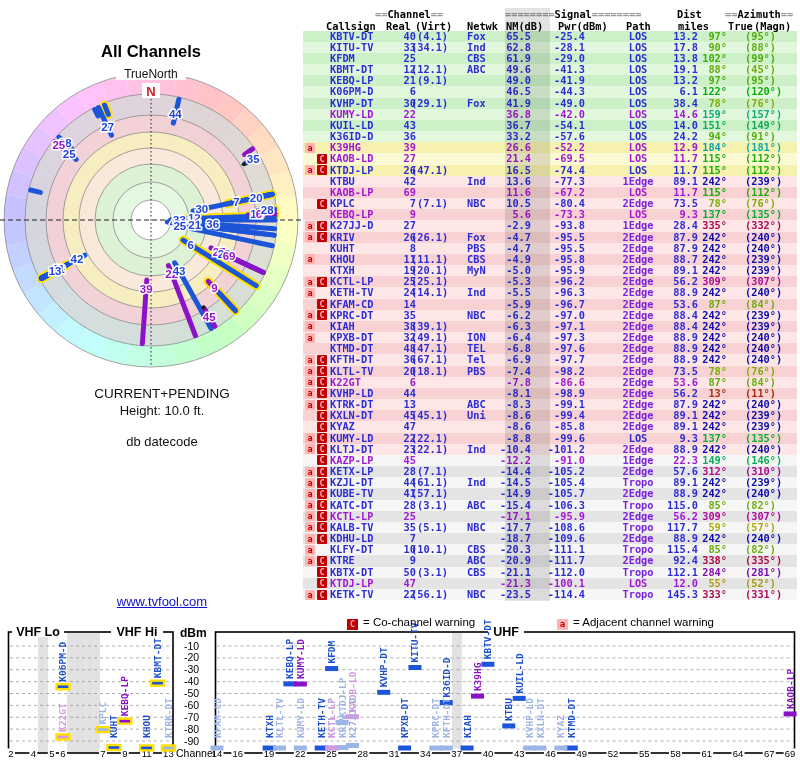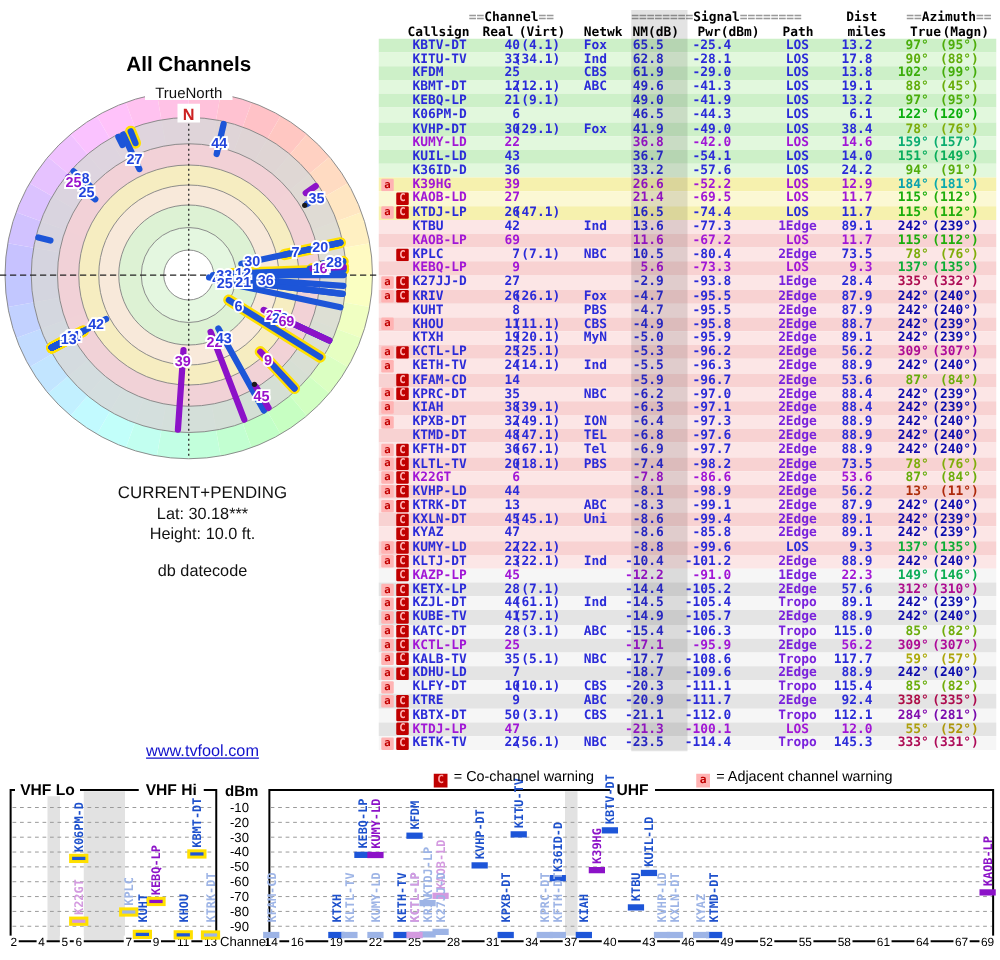--- a/index.html
+++ b/index.html
@@ -12,22 +12,22 @@
         font:700 10.3px "DejaVu Sans Mono",monospace;line-height:11.3px;z-index:10}
   .cell{position:absolute;top:0;white-space:pre}
   .c-cs{left:27px}
   .c-real{left:80px;width:33px;text-align:right}
   .c-virt{left:108px;width:37px;text-align:right}
   .c-net{left:164px}
   .c-nm{left:170px;width:58px;text-align:right}
   .c-pwr{left:230px;width:52px;text-align:right}
   .c-path{left:297px;width:76px;text-align:center}
   .c-mi{left:350px;width:45px;text-align:right}
-  .c-true{left:396px;width:44px;text-align:right}
-  .c-magn{left:442px;width:38px;text-align:right}
+  .c-true{left:380px;width:44px;text-align:right}
+  .c-magn{left:442px;width:38px;}
   .wbox{position:absolute;top:0.5px;width:10px;height:10px;font:700 8.5px "DejaVu Sans Mono",monospace;
         text-align:center;line-height:10.5px;border-radius:1px}
   .wa{left:2px;background:#ffb3b3;color:#c00000}
   .wc{left:14px;background:#c00000;color:#ffb3b3}
   #nmShade{position:absolute;left:505px;top:8px;width:45px;height:593px;background:#e3e3e3;
            mix-blend-mode:multiply;pointer-events:none;z-index:40}
   
   #criteria{position:absolute;left:52px;top:386px;width:220px;text-align:center;color:#111;z-index:5}
   #criteria .head{font:700 13.5px "Liberation Sans",sans-serif;text-decoration:underline;margin-bottom:14px}
   #criteria .line{font:13px "Liberation Sans",sans-serif;line-height:15.5px}
@@ -212,21 +212,20 @@
         <text x="58.88194421433553" y="149.40426925580195" text-anchor="middle" font-family="&quot;Liberation Sans&quot;,sans-serif" font-size="11.5" font-weight="700" fill="#9911cc" stroke="#ffffff" stroke-width="3" paint-order="stroke">25</text>
         <text x="253.18309437297262" y="162.60220266090403" text-anchor="middle" font-family="&quot;Liberation Sans&quot;,sans-serif" font-size="11.5" font-weight="700" fill="#2244dd" stroke="#ffffff" stroke-width="3" paint-order="stroke">35</text>
       </g>
       <text x="151" y="57" text-anchor="middle" font-family="&quot;Liberation Sans&quot;,sans-serif" font-size="16.5" font-weight="700" fill="#000">All Channels</text>
       <text x="151" y="78" text-anchor="middle" font-family="&quot;Liberation Sans&quot;,sans-serif" font-size="12" fill="#111">TrueNorth</text>
       <text x="151" y="96" text-anchor="middle" font-family="&quot;Liberation Sans&quot;,sans-serif" font-size="13" font-weight="700" fill="#cc2222">N</text>
     </svg>
 
   <div id="criteria">
     <div class="mode line">CURRENT+PENDING</div>
-    <div class="line">Lat: 30.18***</div>
     <div class="line">Height: 10.0 ft.</div>
     <div class="gap"></div>
     <div class="line">db datecode</div>
   </div>
 
   <div id="link">
     <a href="#">www.tvfool.com</a>
   </div>
 
   <div class="hdr" style="left:375px;top:8px"><span class="eq">==</span><span>Channel</span><span class="eq">==</span></div>

